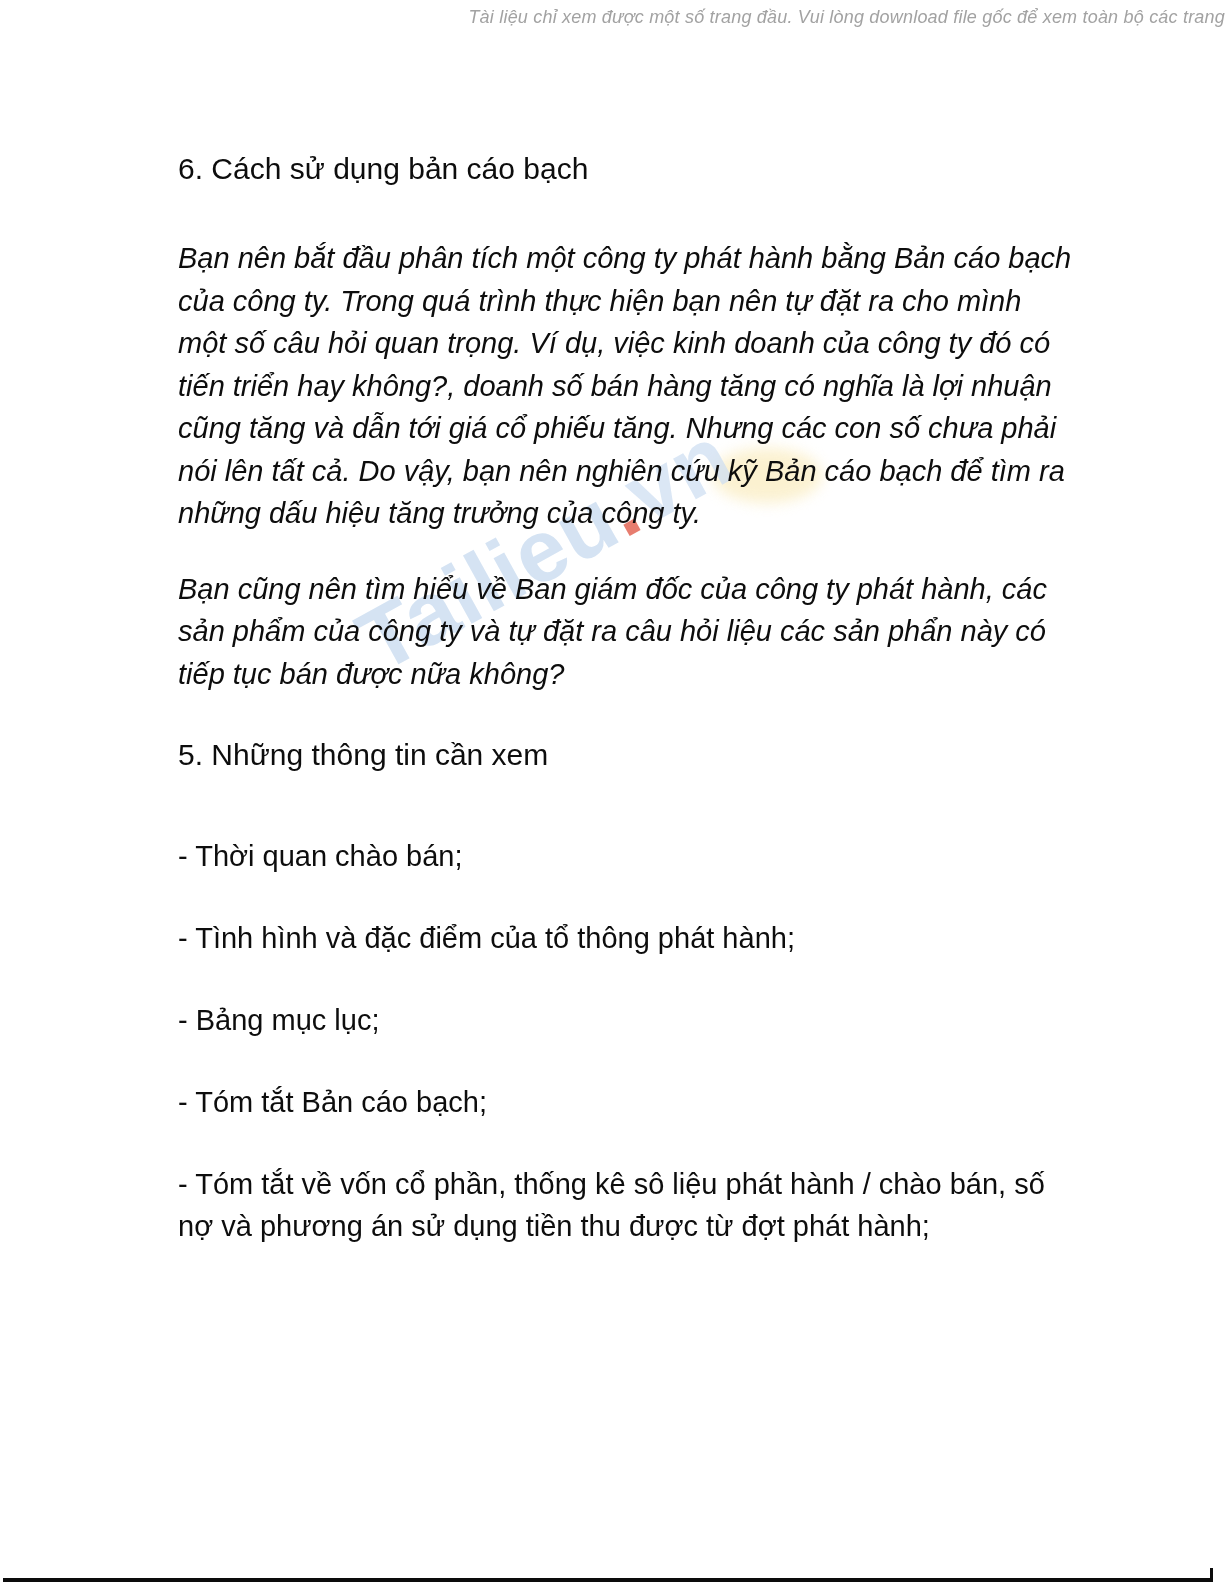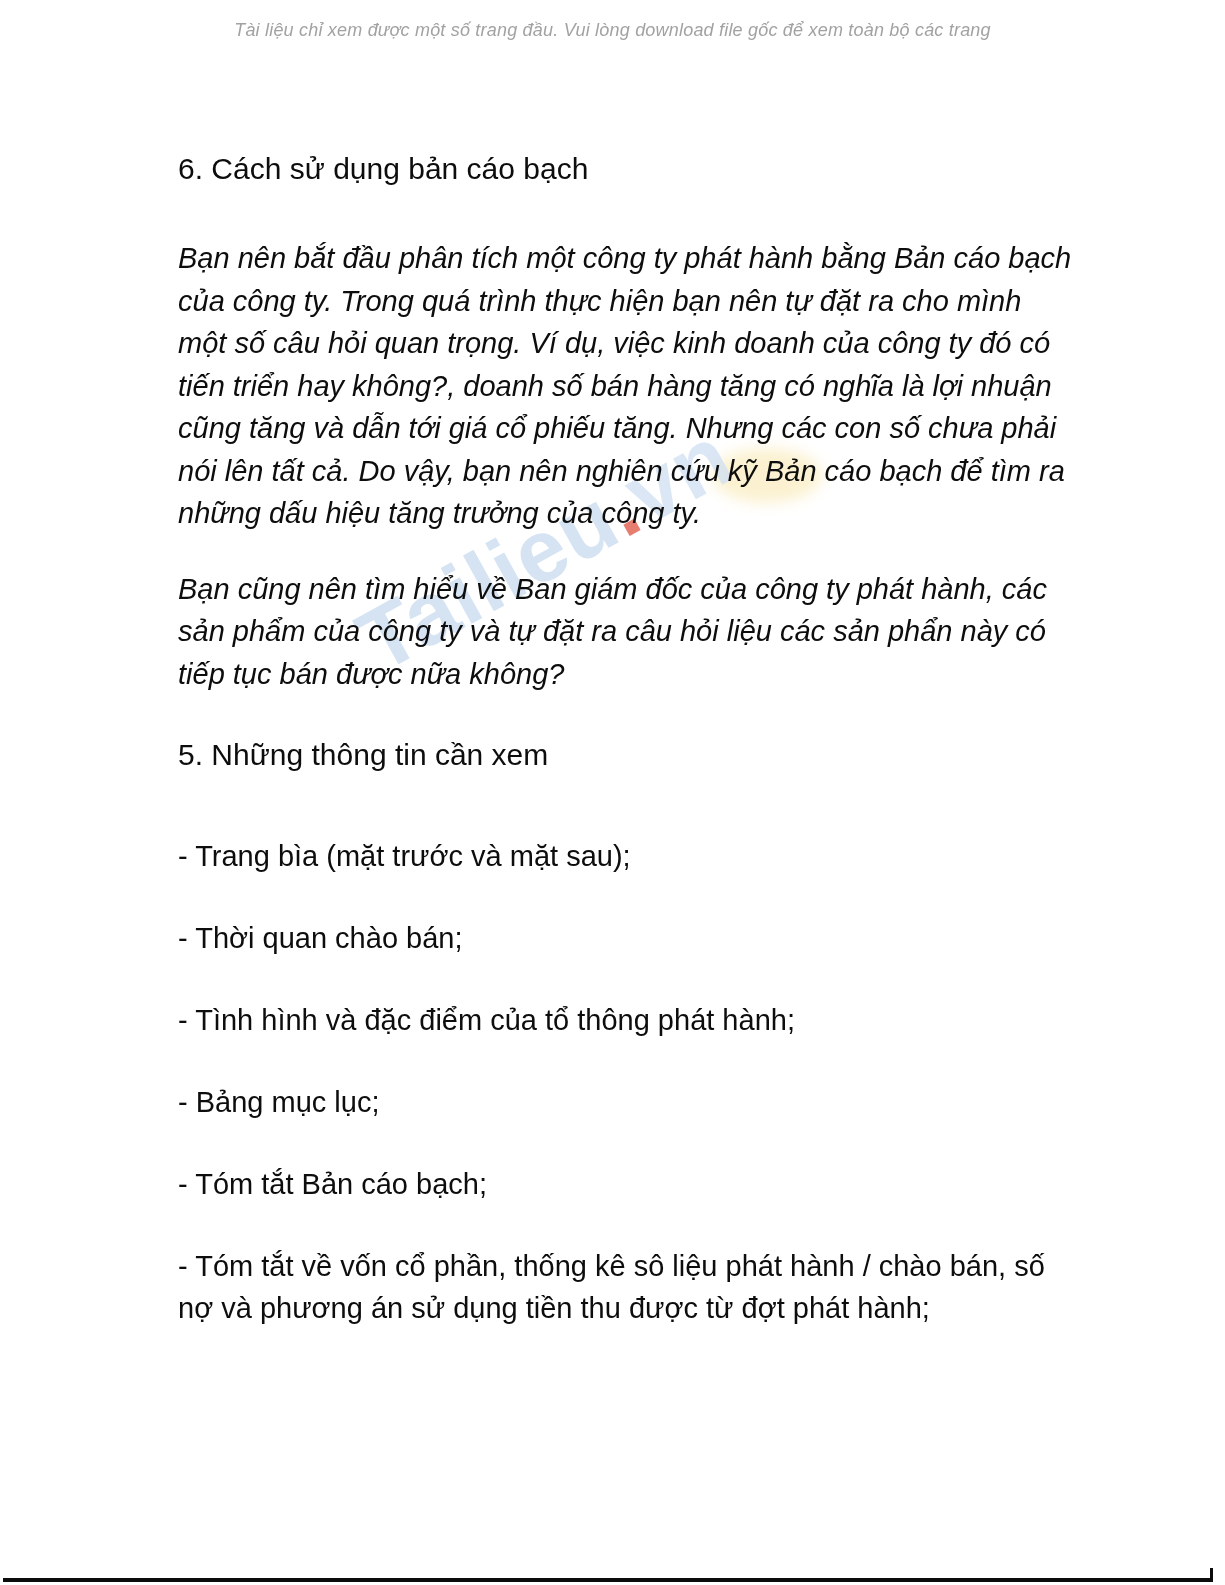--- a/index.html
+++ b/index.html
@@ -11,24 +11,24 @@
     position: relative;
     width: 1225px;
     height: 1585px;
     background: #ffffff;
     overflow: hidden;
     font-family: "Liberation Sans", sans-serif;
     color: #111111;
   }
   .notice {
     position: absolute;
-    top: 20px;
+    top: 7px;
     left: 0;
     width: 1225px;
-    text-align: center;
+    text-align: right;
     font-size: 18px;
     font-style: italic;
     color: #a2a2a2;
     letter-spacing: 0.2px;
   }
   
   .watermark-glow {
     position: absolute;
     left: 712px;
     top: 448px;
@@ -138,21 +138,20 @@
 cũng tăng và dẫn tới giá cổ phiếu tăng. Nhưng các con số chưa phải
 nói lên tất cả. Do vậy, bạn nên nghiên cứu kỹ Bản cáo bạch để tìm ra
 những dấu hiệu tăng trưởng của công ty.</div>
 
     <div class="para second">Bạn cũng nên tìm hiểu về Ban giám đốc của công ty phát hành, các
 sản phẩm của công ty và tự đặt ra câu hỏi liệu các sản phẩn này có
 tiếp tục bán được nữa không?</div>
 
     <div class="section-heading second">5. Những thông tin cần xem</div>
 
-    <div class="list-item">- Trang bìa (mặt trước và mặt sau);</div>
 
     <div class="list-item">- Thời quan chào bán;</div>
 
 
     <div class="list-item">- Tình hình và đặc điểm của tổ thông phát hành;</div>
 
     <div class="list-item">- Bảng mục lục;</div>
 
     <div class="list-item">- Tóm tắt Bản cáo bạch;</div>
 

